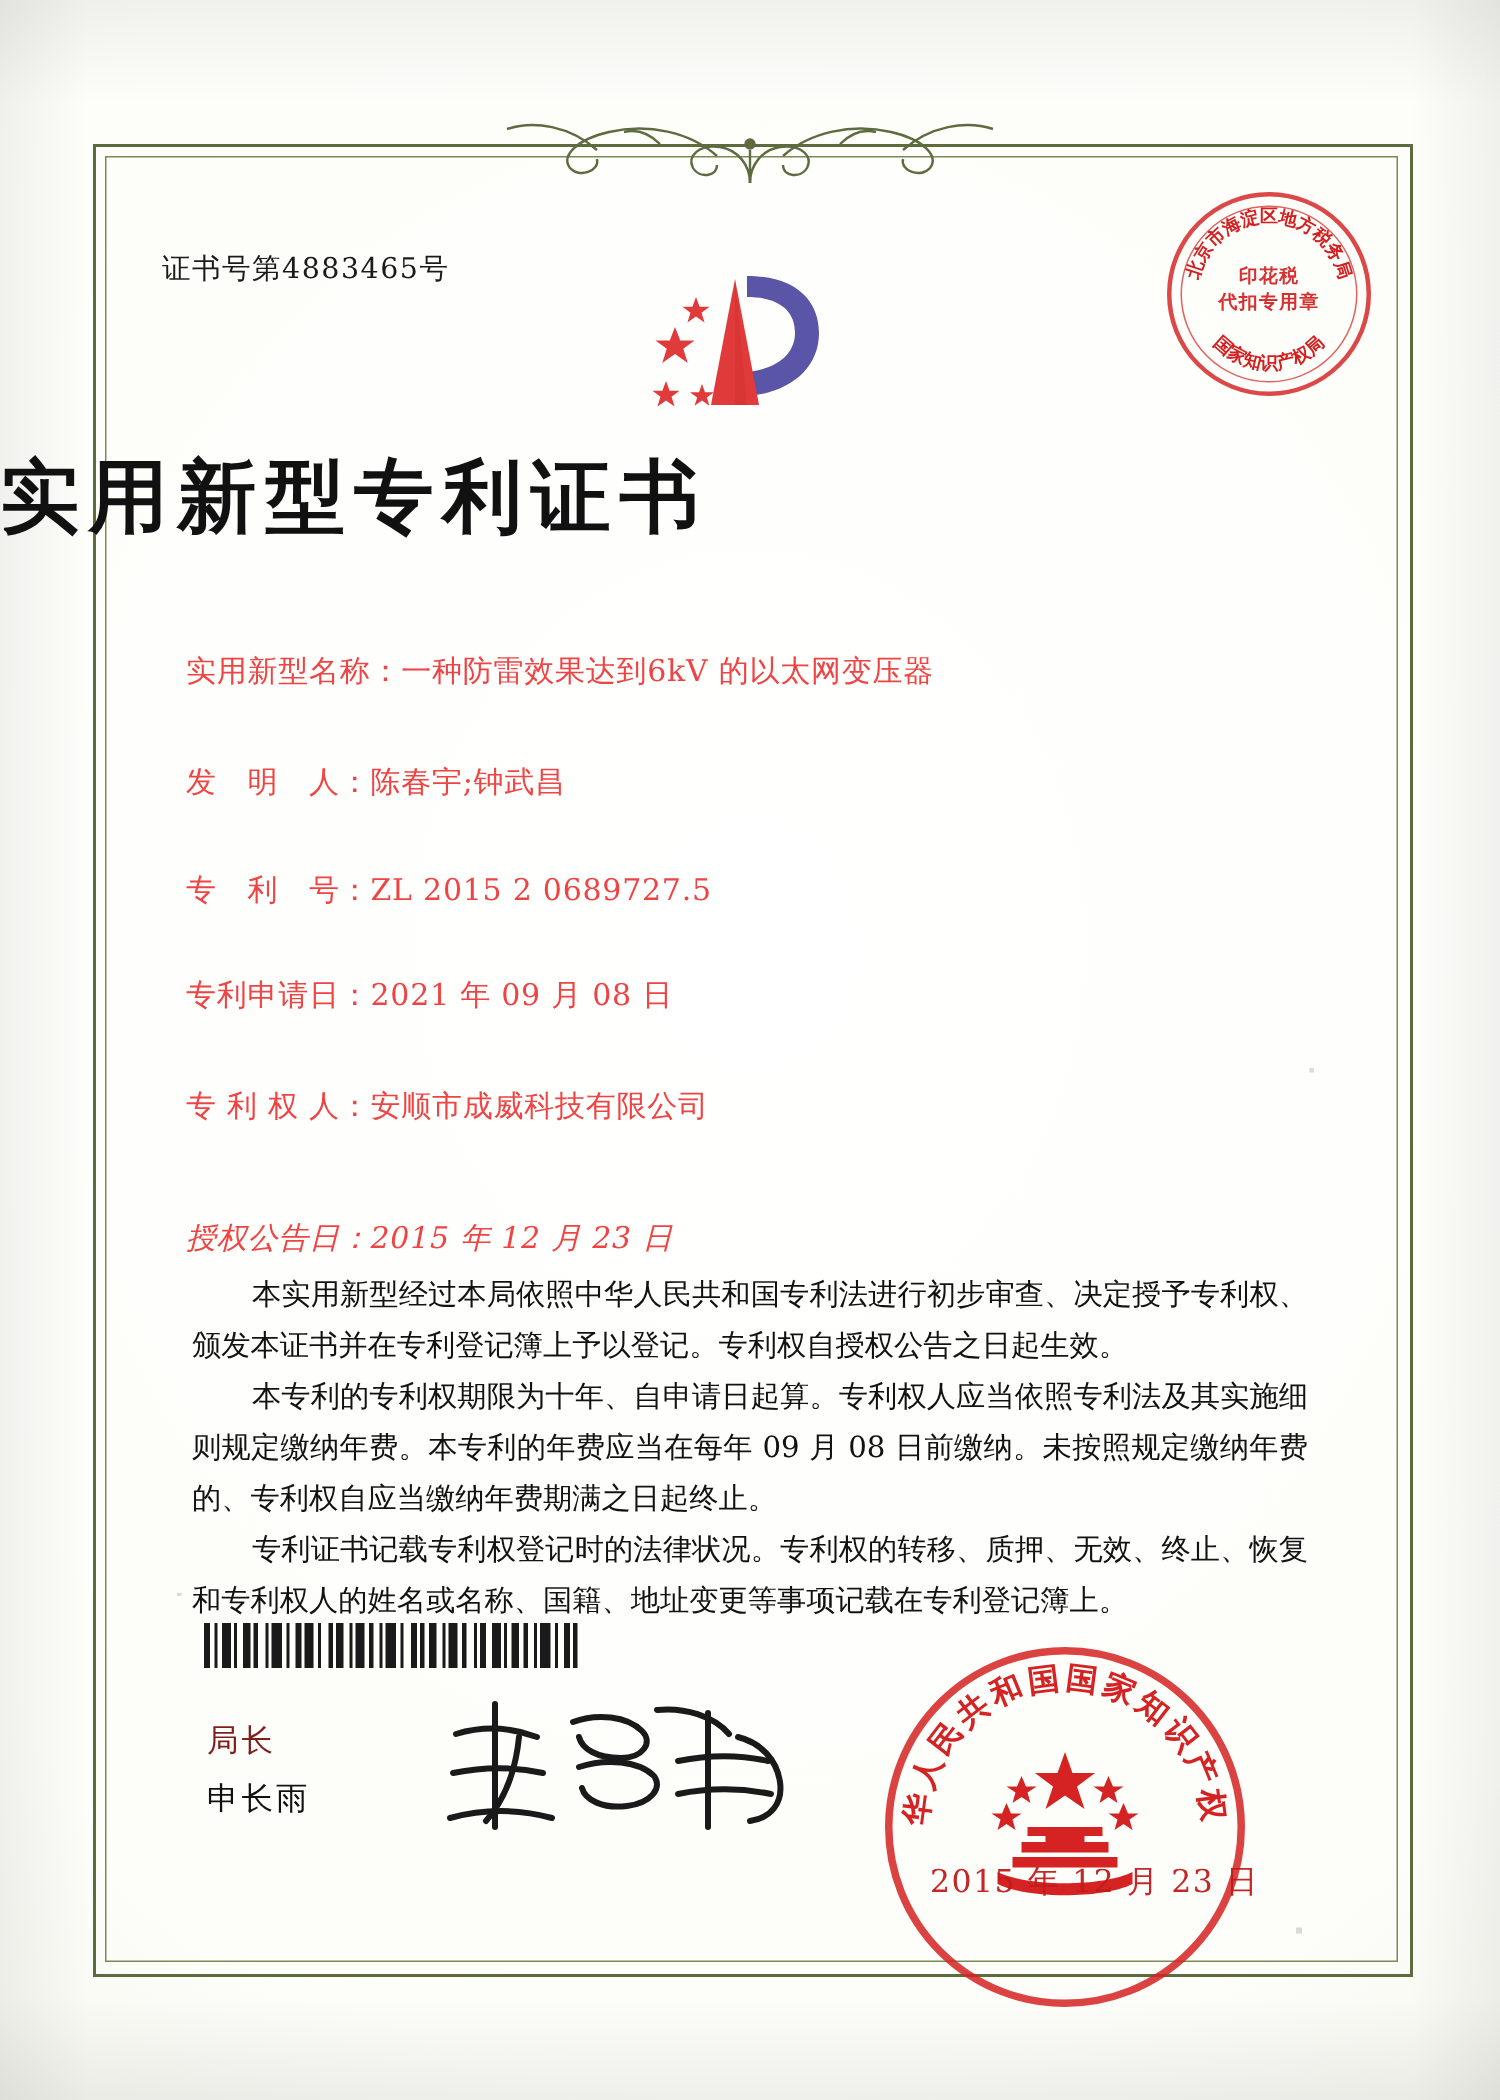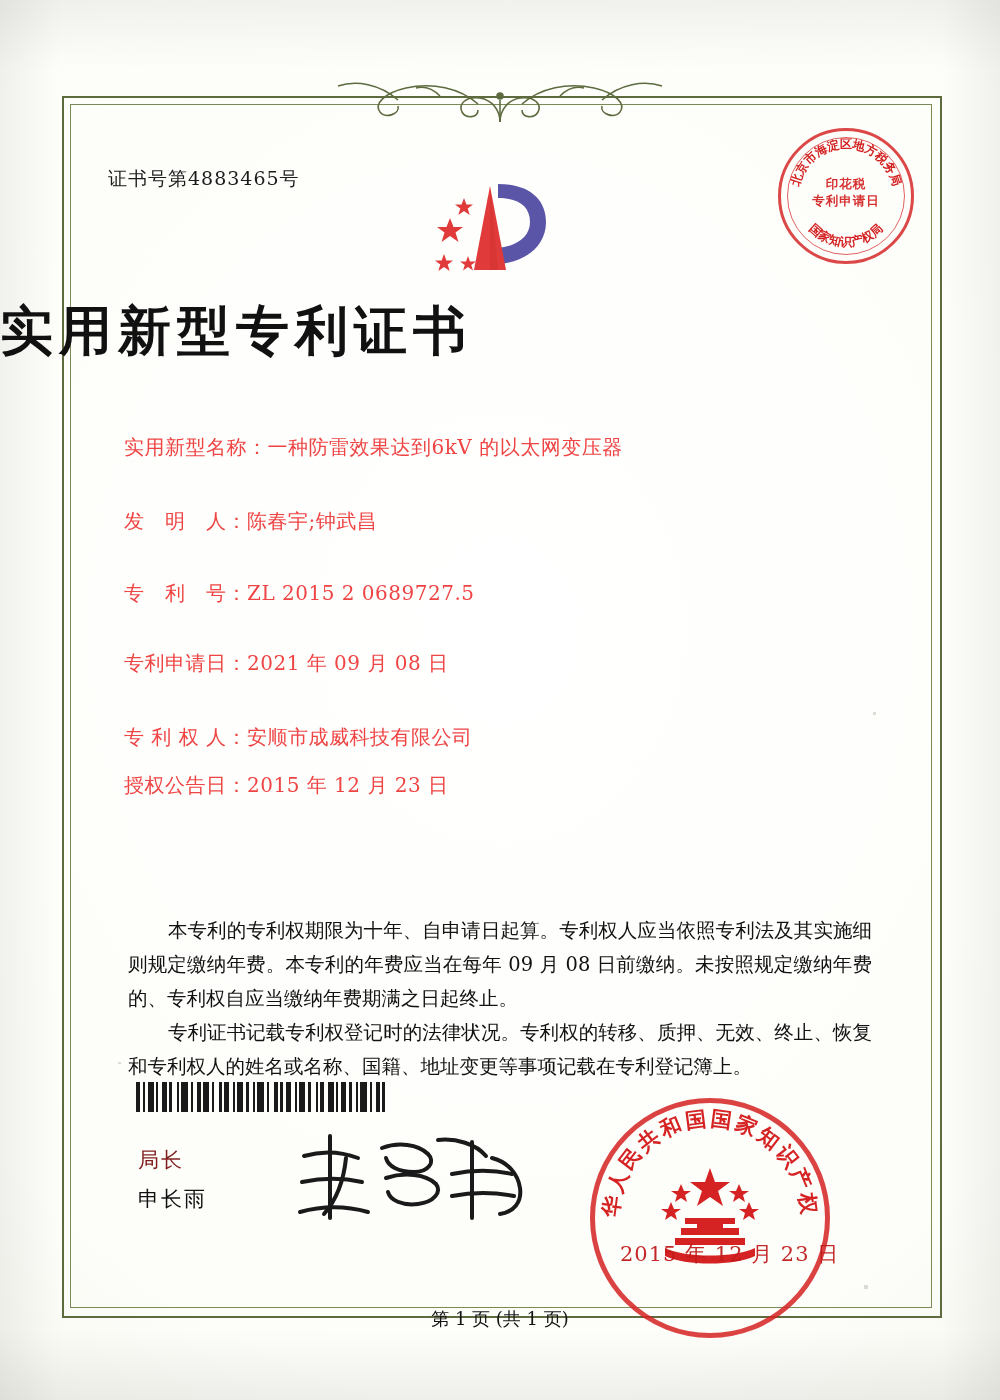--- a/index.html
+++ b/index.html
@@ -318,45 +318,46 @@
       </defs>
       <text font-size="12" font-weight="bold" fill="#d32020" font-family="DejaVu Sans, sans-serif">
         <textPath href="#taxArcTop" startOffset="50%" text-anchor="middle">北京市海淀区地方税务局</textPath>
       </text>
       <text font-size="12" font-weight="bold" fill="#d32020" font-family="DejaVu Sans, sans-serif">
         <textPath href="#taxArcBot" startOffset="50%" text-anchor="middle">国家知识产权局</textPath>
       </text>
     </svg>
     <div class="mid">
       <div>印花税</div>
-      <div>专利申请日</div>
+      <div>代扣专用章</div>
     </div>
   </div>
 
   <div class="main-title">实用新型专利证书</div>
 
   <div class="field" style="top:434px;">
     <span class="lbl">实用新型名称：</span><span class="val">一种防雷效果达到6kV 的以太网变压器</span>
   </div>
   <div class="field" style="top:508px;">
     <span class="lbl">发　明　人：</span><span class="val">陈春宇;钟武昌</span>
   </div>
   <div class="field" style="top:580px;">
     <span class="lbl">专　利　号：</span><span class="val">ZL 2015 2 0689727.5</span>
   </div>
   <div class="field" style="top:650px;">
     <span class="lbl">专利申请日：</span><span class="val">2021 年 09 月 08 日</span>
   </div>
   <div class="field" style="top:724px;">
     <span class="lbl">专 利 权 人：</span><span class="val">安顺市成威科技有限公司</span>
   </div>
-  <div class="field" style="top:772px;">
+  <div class="field" style="top:812px;font-style:italic;">
     <span class="lbl">授权公告日：</span><span class="val">2015 年 12 月 23 日</span>
   </div>
 
+  <div class="para" style="top:846px;">本实用新型经过本局依照中华人民共和国专利法进行初步审查、决定授予专利权、颁发本证书并在专利登记簿上予以登记。专利权自授权公告之日起生效。</div>
   <div class="para" style="top:914px;">本专利的专利权期限为十年、自申请日起算。专利权人应当依照专利法及其实施细则规定缴纳年费。本专利的年费应当在每年 09 月 08 日前缴纳。未按照规定缴纳年费的、专利权自应当缴纳年费期满之日起终止。</div>
   <div class="para" style="top:1016px;">专利证书记载专利权登记时的法律状况。专利权的转移、质押、无效、终止、恢复和专利权人的姓名或名称、国籍、地址变更等事项记载在专利登记簿上。</div>
 
   <div class="barcode">
     <i style="width:4px"></i>
       <i style="width:3px;background:transparent"></i>
     <i style="width:2px"></i>
       <i style="width:3px;background:transparent"></i>
     <i style="width:6px"></i>
       <i style="width:2px;background:transparent"></i>
@@ -468,18 +469,17 @@
         <rect x="30" y="66" width="58" height="7"></rect>
         <rect x="24" y="76" width="70" height="7"></rect>
         <rect x="34" y="56" width="50" height="6"></rect>
         <rect x="46" y="62" width="26" height="10"></rect>
         <path d="M14 86 C34 96 84 96 104 86 L104 94 C84 104 34 104 14 94 Z"></path>
       </g>
     </svg>
   </div>
   <div class="seal-date">2015 年 12 月 23 日</div>
 
-  <div class="footer">第 1 页 (共 1 页)</div>
 
   <div class="speck" style="left:873px; top:712px; width:3px; height:3px;"></div>
   <div class="speck" style="left:864px; top:1285px; width:4px; height:4px;"></div>
   <div class="speck" style="left:118px; top:1062px; width:3px; height:2px;"></div>
 </div>
 
 </body></html>

